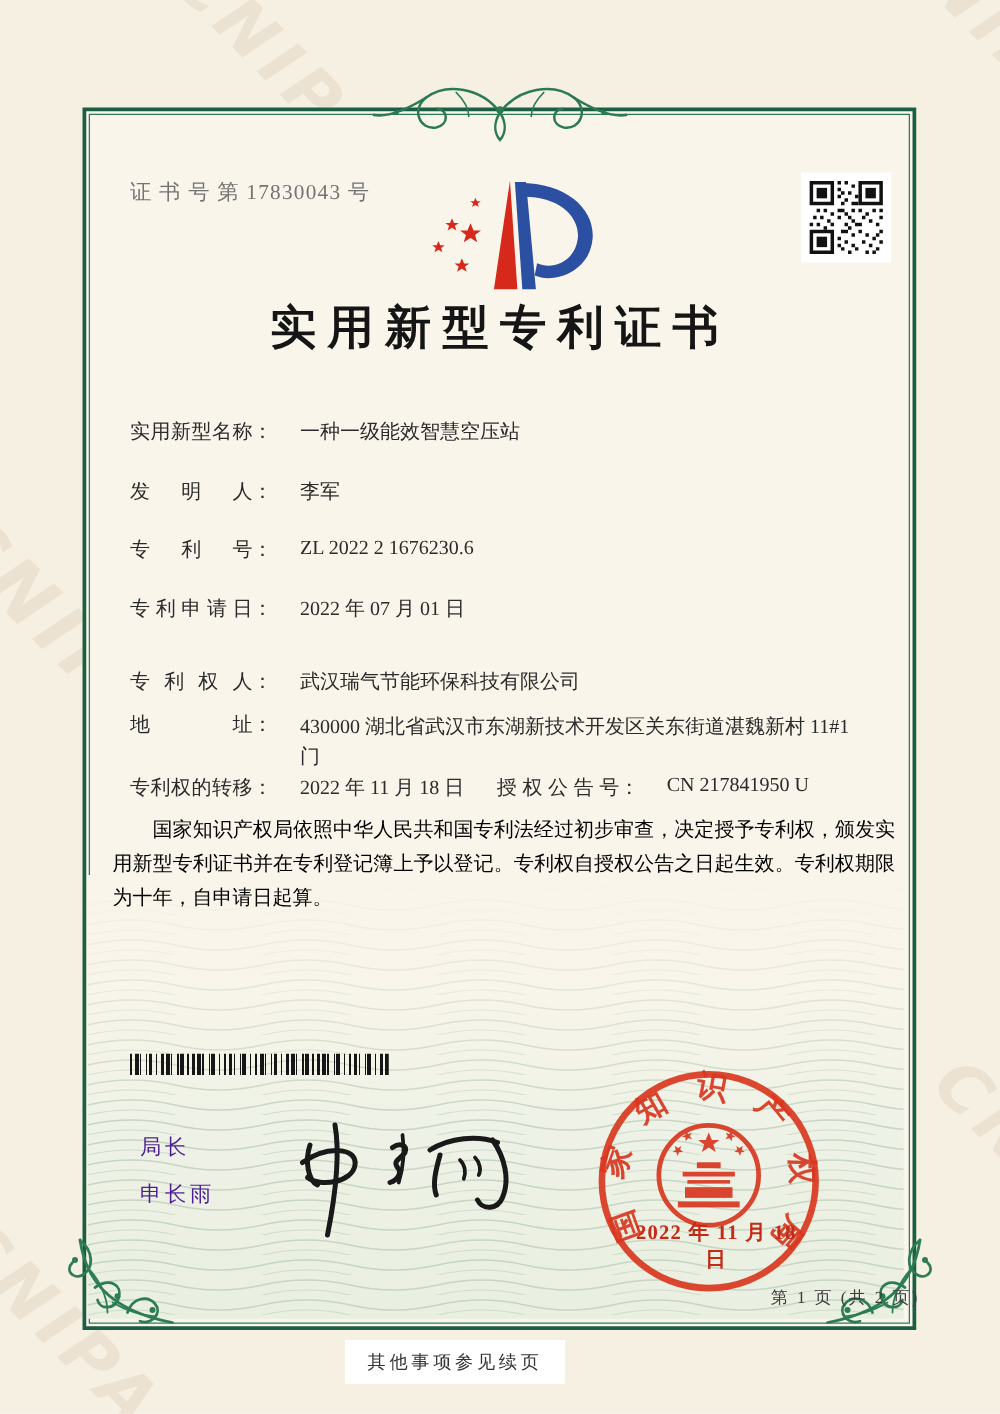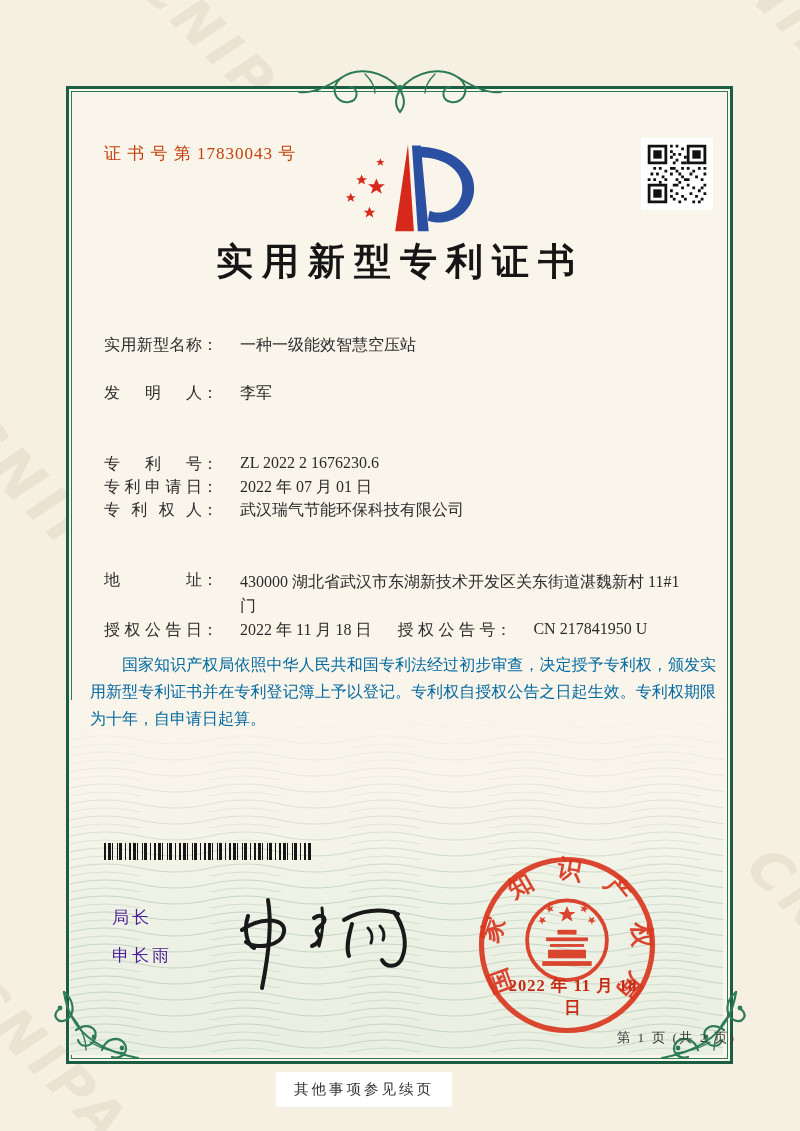--- a/index.html
+++ b/index.html
@@ -23,30 +23,30 @@
   }
   .frame::before{
     content:"";position:absolute;inset:2px;border:1px solid #2e7a58;
   }
   .waves{left:70px;top:700px;width:653px;height:355px;z-index:3;
     background:linear-gradient(180deg,#faf5ea 0%,#eef2e6 60%,#e9efe1 100%);}
   .waves svg{display:block;}
   .fade{position:absolute;inset:0;background:linear-gradient(180deg,#faf5ea 0%,rgba(250,245,234,0) 55%);}
   .z{z-index:4;}
   
-  .certno{left:104px;top:142px;font-size:17px;letter-spacing:1px;color:#c2410c;}
+  .certno{left:104px;top:142px;font-size:17px;letter-spacing:1px;color:#737373;}
   .title{left:0;top:237px;width:800px;text-align:center;font-size:37px;font-weight:700;
          letter-spacing:9px;color:#151515;}
   .row{left:104px;font-size:16px;white-space:nowrap;}
   .lbl{display:inline-block;width:98px;text-align:justify;text-align-last:justify;vertical-align:top;}
   .colon{vertical-align:top;}
   .val{margin-left:22px;vertical-align:top;}
   .val-wrap{display:inline-block;width:446px;white-space:normal;line-height:24px;}
   .grant2{margin-left:26px;}
-  .paras{left:90px;top:651px;width:626px;font-size:16px;line-height:27px;text-align:justify;color:#0369a1;}
+  .paras{left:90px;top:651px;width:626px;font-size:16px;line-height:27px;text-align:justify;color:#000000;}
   .paras p{margin:0;text-indent:2em;}
   .barcode{left:104px;top:843px;width:207px;height:17px;z-index:5;
     background-image:repeating-linear-gradient(90deg,
       #161616 0 2px,transparent 2px 4px,
       #161616 4px 7px,transparent 7px 8px,
       #161616 8px 9px,transparent 9px 13px,
       #161616 13px 14px,transparent 14px 15px,
       #161616 15px 18px,transparent 18px 21px,
       #161616 21px 22px,transparent 22px 25px);
   }
@@ -167,34 +167,34 @@
 </svg>
 
 <div class="abs z title">实用新型专利证书</div>
 
 <div class="abs z row" style="top:335px;">
   <span class="lbl">实用新型名称</span><span class="colon">：</span><span class="val">一种一级能效智慧空压站</span>
 </div>
 <div class="abs z row" style="top:383px;">
   <span class="lbl">发明人</span><span class="colon">：</span><span class="val">李军</span>
 </div>
-<div class="abs z row" style="top:454px;">
+<div class="abs z row" style="top:430px;">
   <span class="lbl">专利号</span><span class="colon">：</span><span class="val">ZL 2022 2 1676230.6</span>
 </div>
 <div class="abs z row" style="top:477px;">
   <span class="lbl">专利申请日</span><span class="colon">：</span><span class="val">2022 年 07 月 01 日</span>
 </div>
-<div class="abs z row" style="top:500px;">
+<div class="abs z row" style="top:535px;">
   <span class="lbl">专利权人</span><span class="colon">：</span><span class="val">武汉瑞气节能环保科技有限公司</span>
 </div>
 <div class="abs z row" style="top:570px;">
   <span class="lbl">地址</span><span class="colon">：</span><span class="val val-wrap">430000 湖北省武汉市东湖新技术开发区关东街道湛魏新村 11#1 门</span>
 </div>
 <div class="abs z row" style="top:620px;">
-  <span class="lbl">授权公告日</span><span class="colon">：</span><span class="val">2022 年 11 月 18 日</span><span class="lbl grant2">授权公告号</span><span class="colon">：</span><span class="val">CN 217841950 U</span>
+  <span class="lbl">专利权的转移</span><span class="colon">：</span><span class="val">2022 年 11 月 18 日</span><span class="lbl grant2">授权公告号</span><span class="colon">：</span><span class="val">CN 217841950 U</span>
 </div>
 
 <div class="abs z paras">
   <p>国家知识产权局依照中华人民共和国专利法经过初步审查，决定授予专利权，颁发实用新型专利证书并在专利登记簿上予以登记。专利权自授权公告之日起生效。专利权期限为十年，自申请日起算。</p>
 </div>
 
 <div class="abs barcode"></div>
 
 <div class="abs officer officer-title">局长</div>
 <div class="abs officer officer-name">申长雨</div>

